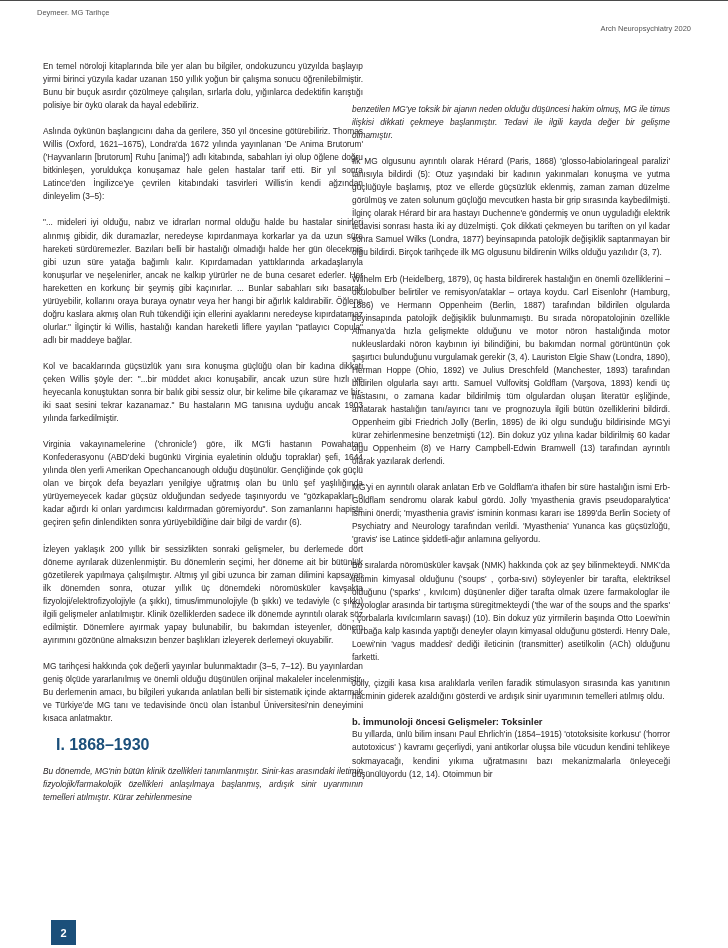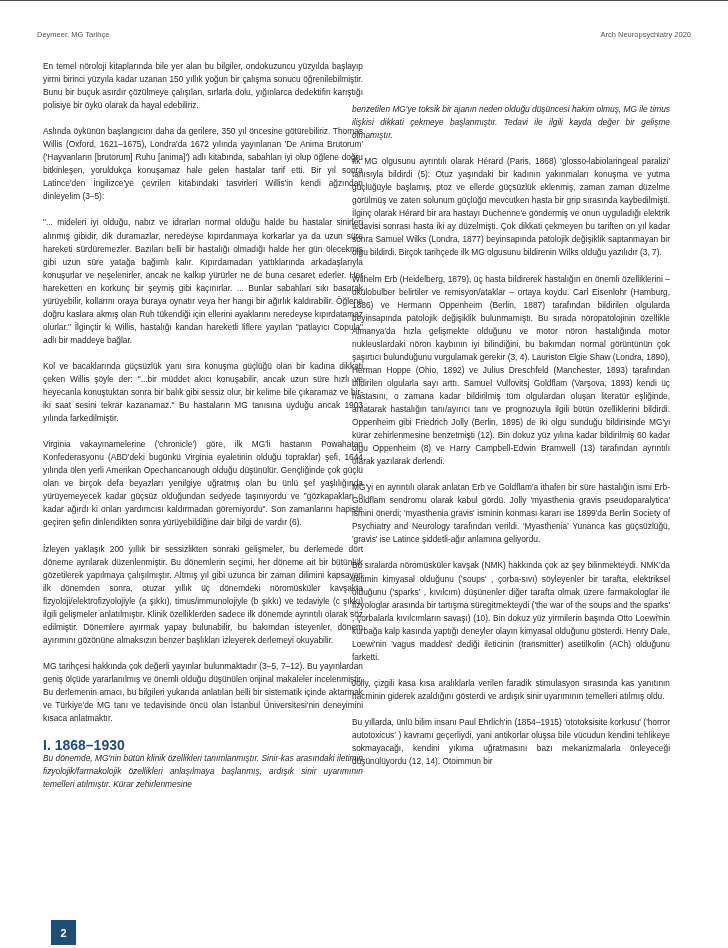--- a/index.html
+++ b/index.html
@@ -3,35 +3,35 @@
   <meta charset="utf-8">
   <style>
     html, body { margin: 0; padding: 0; background: #ffffff; }
     body {
       width: 728px; height: 948px; position: relative; overflow: hidden;
       font-family: "Liberation Sans", sans-serif; color: #231f20;
     }
     .top-rule { position: absolute; left: 0; top: 0; width: 728px; height: 1px; background: #4a4a4a; }
     .running-head {
       position: absolute; top: 8px; left: 0; width: 728px; height: 14px;
-      font-size: 7.5px; color: #555555; margin-top: 22px;
+      font-size: 7.5px; color: #555555;
     }
     .running-head .left { position: absolute; left: 37px; top: 0; }
-    .running-head .right { position: absolute; right: 37px; top: 0; }
+    .running-head .right { position: absolute; right: 37px; top: 16px; }
     .col {
       position: absolute; top: 60px; width: 320px;
       font-size: 8.35px; line-height: 13.05px; text-align: justify;
       hyphens: manual;
     }
     .col-left { left: 43px; }
     .col-right { left: 352px; top: 59px; width: 318px; margin-top: 44px; }
     .col p { margin: 0 0 13px 0; }
     .col p.tight { margin-bottom: 0; }
     .col p.it { font-style: italic; }
-    .h-section { font-weight: bold; color: #1b4f7a; font-size: 14px; line-height: 14px; margin: 0; }
+    .h-section { font-weight: bold; color: #1b4f7a; font-size: 16px; line-height: 14px; margin: 13px; }
     .h-sub { font-weight: bold; color: #231f20; font-size: 9.4px; line-height: 12.5px; margin: 0; }
     .h-subsub { font-style: italic; margin: 0; }
     .page-num {
       position: absolute; left: 51px; top: 920px; width: 25px; height: 25px;
       background: #1b4f7a; color: #ffffff; font-weight: bold; font-size: 11px;
       display: flex; align-items: center; justify-content: center;
     }
   </style>
 </head>
 <body>
@@ -55,16 +55,17 @@
   <p class="it tight">Bu dönemde, MG'nin bütün klinik özellikleri tanımlanmıştır. Sinir-kas arasındaki iletimin fizyolojik/farmakolojik özellikleri anlaşılmaya başlanmış, ardışık sinir uyarımının temelleri atılmıştır. Kürar zehirlenmesine</p>
 </div>
 
 <div class="col col-right">
   <p class="it">benzetilen MG'ye toksik bir ajanın neden olduğu düşüncesi hakim olmuş, MG ile timus ilişkisi dikkati çekmeye başlanmıştır. Tedavi ile ilgili kayda değer bir gelişme olmamıştır.</p>
   <p>İlk MG olgusunu ayrıntılı olarak Hérard (Paris, 1868) 'glosso-labiolaringeal paralizi' tanısıyla bildirdi (5): Otuz yaşındaki bir kadının yakınmaları konuşma ve yutma güçlüğüyle başlamış, ptoz ve ellerde güçsüzlük eklenmiş, zaman zaman düzelme görülmüş ve zaten solunum güçlüğü mevcutken hasta bir grip sırasında kaybedilmişti. İlginç olarak Hérard bir ara hastayı Duchenne'e göndermiş ve onun uyguladığı elektrik tedavisi sonrası hasta iki ay düzelmişti. Çok dikkati çekmeyen bu tariften on yıl kadar sonra Samuel Wilks (Londra, 1877) beyinsapında patolojik değişiklik saptanmayan bir olgu bildirdi. Birçok tarihçede ilk MG olgusunu bildirenin Wilks olduğu yazılıdır (3, 7).</p>
   <p>Wilhelm Erb (Heidelberg, 1879), üç hasta bildirerek hastalığın en önemli özelliklerini – okülobulber belirtiler ve remisyon/ataklar – ortaya koydu. Carl Eisenlohr (Hamburg, 1886) ve Hermann Oppenheim (Berlin, 1887) tarafından bildirilen olgularda beyinsapında patolojik değişiklik bulunmamıştı. Bu sırada nöropatolojinin özellikle Almanya'da hızla gelişmekte olduğunu ve motor nöron hastalığında motor nukleuslardaki nöron kaybının iyi bilindiğini, bu bakımdan normal görüntünün çok şaşırtıcı bulunduğunu vurgulamak gerekir (3, 4). Lauriston Elgie Shaw (Londra, 1890), Herman Hoppe (Ohio, 1892) ve Julius Dreschfeld (Manchester, 1893) tarafından bildirilen olgularla sayı arttı. Samuel Vulfovitsj Goldflam (Varşova, 1893) kendi üç hastasını, o zamana kadar bildirilmiş tüm olgulardan oluşan literatür eşliğinde, anlatarak hastalığın tanı/ayırıcı tanı ve prognozuyla ilgili bütün özelliklerini bildirdi. Oppenheim gibi Friedrich Jolly (Berlin, 1895) de iki olgu sunduğu bildirisinde MG'yi kürar zehirlenmesine benzetmişti (12). Bin dokuz yüz yılına kadar bildirilmiş 60 kadar olgu Oppenheim (8) ve Harry Campbell-Edwin Bramwell (13) tarafından ayrıntılı olarak yazılarak derlendi.</p>
   <p>MG'yi en ayrıntılı olarak anlatan Erb ve Goldflam'a ithafen bir süre hastalığın ismi Erb-Goldflam sendromu olarak kabul gördü. Jolly 'myasthenia gravis pseudoparalytica' ismini önerdi; 'myasthenia gravis' isminin konması kararı ise 1899'da Berlin Society of Psychiatry and Neurology tarafından verildi. 'Myasthenia' Yunanca kas güçsüzlüğü, 'gravis' ise Latince şiddetli-ağır anlamına geliyordu.</p>
   <p>Bu sıralarda nöromüsküler kavşak (NMK) hakkında çok az şey bilinmekteydi. NMK'da iletimin kimyasal olduğunu ('soups' , çorba-sıvı) söyleyenler bir tarafta, elektriksel olduğunu ('sparks' , kıvılcım) düşünenler diğer tarafta olmak üzere farmakologlar ile fizyologlar arasında bir tartışma süregitmekteydi ('the war of the soups and the sparks' , çorbalarla kıvılcımların savaşı) (10). Bin dokuz yüz yirmilerin başında Otto Loewi'nin kurbağa kalp kasında yaptığı deneyler olayın kimyasal olduğunu gösterdi. Henry Dale, Loewi'nin 'vagus maddesi' dediği ileticinin (transmitter) asetilkolin (ACh) olduğunu farketti.</p>
   <p>Jolly, çizgili kasa kısa aralıklarla verilen faradik stimulasyon sırasında kas yanıtının hacminin giderek azaldığını gösterdi ve ardışık sinir uyarımının temelleri atılmış oldu.</p>
+  <h3 class="h-sub">b. İmmunoloji öncesi Gelişmeler: Toksinler</h3>
   <p class="tight">Bu yıllarda, ünlü bilim insanı Paul Ehrlich'in (1854–1915) 'ototoksisite korkusu' ('horror autotoxicus' ) kavramı geçerliydi, yani antikorlar oluşsa bile vücudun kendini tehlikeye sokmayacağı, kendini yıkıma uğratmasını bazı mekanizmalarla önleyeceği düşünülüyordu (12, 14). Otoimmun bir</p>
 </div>
 
 <div class="page-num">2</div>
 
 </body></html>

